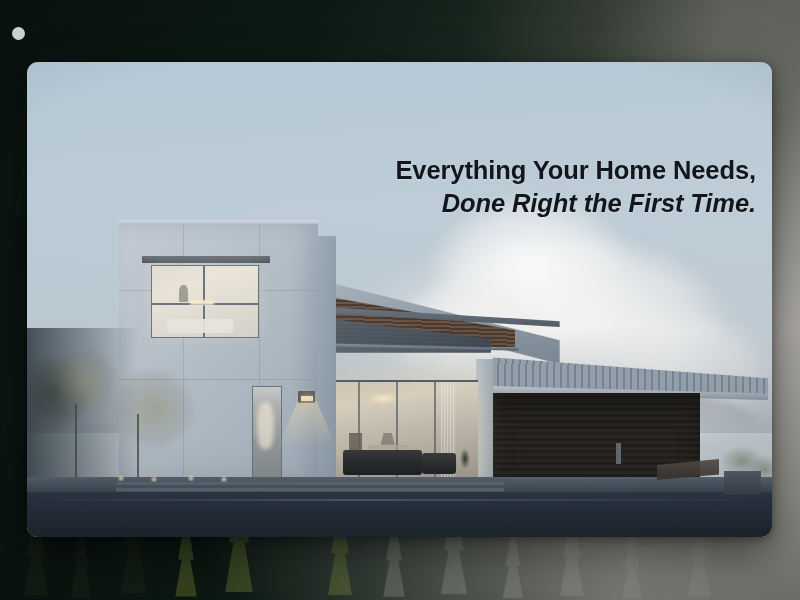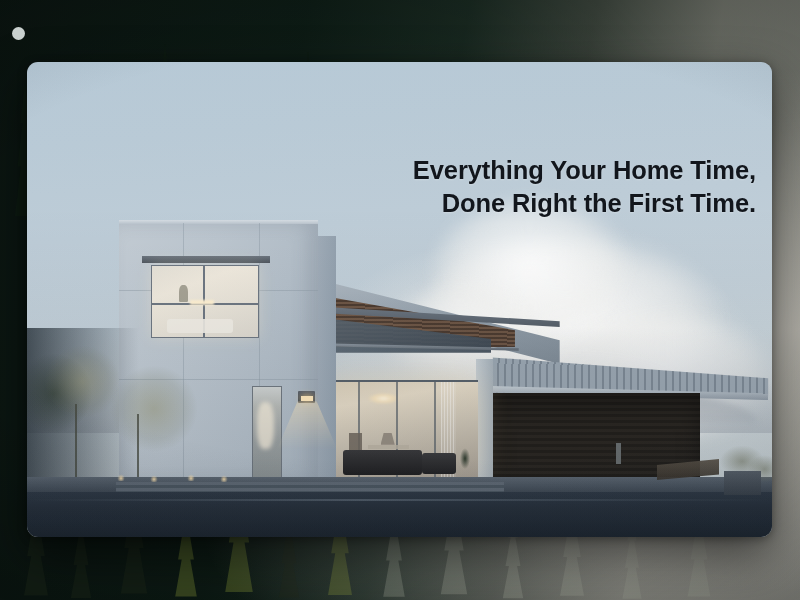--- a/index.html
+++ b/index.html
@@ -309,21 +309,21 @@
   }
 
   
   .headline{
     position:absolute; right:16px; top:92px;
     text-align:right; color:#12161c;
     font-weight:700; font-size:25.5px; line-height:1.30;
     letter-spacing:-.1px;
     text-shadow:0 1px 2px rgba(255,255,255,.25);
   }
-  .headline .l2{ display:block; }
+  .headline .l2{ display:block;font-style:italic; }
 </style>
 </head>
 <body>
 
 <div id="page">
 
   <div class="backdrop">
     <div class="bd-forest"></div>
 
     <div class="trees">
@@ -461,18 +461,18 @@
       <div class="post"></div>
       <div class="bench"></div>
       <div class="shrub" style="left:92%; top:80%; width:8%; height:9%;"></div>
       <div class="shrub" style="left:96%; top:82%; width:6%; height:8%;"></div>
       <div class="planter"></div>
     </div>
 
     <div class="card-grade"></div>
 
     <div class="headline">
-      <span class="l1">Everything Your Home Time,</span>
+      <span class="l1">Everything Your Home Needs,</span>
       <span class="l2">Done Right the First Time.</span>
     </div>
 
   </div>
 </div>
 
 </body></html>

